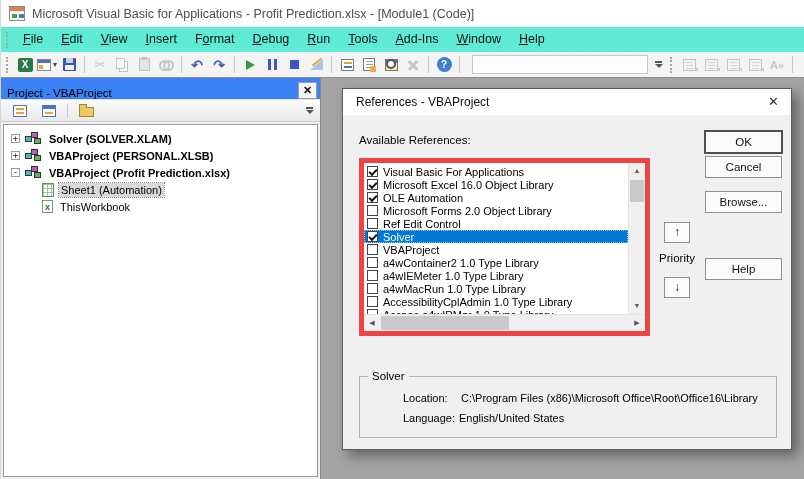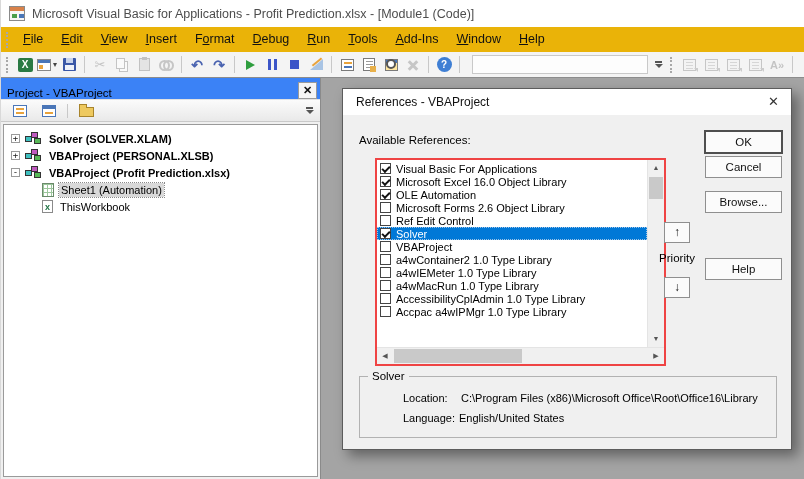--- a/index.html
+++ b/index.html
@@ -8,21 +8,21 @@
     font-family:"Liberation Sans",sans-serif;color:#000;border-left:1px solid #d9d9d9}
 
   
   .titlebar{position:absolute;left:0;top:0;width:804px;height:27px;background:#fff;
     display:flex;align-items:center;padding-left:8px;font-size:12.5px;color:#4d4d4d}
   .appico{width:16px;height:15px;border:1px solid #8a8a8a;background:#f6f6f6;position:relative;margin-right:7px}
   .appico::before{content:"";position:absolute;left:0;top:0;right:0;height:4px;background:#d9824a}
   .appico::after{content:"";position:absolute;left:2px;bottom:2px;width:5px;height:4px;background:#4a9e4a;box-shadow:7px 0 0 #4a76b8}
 
   
-  .menubar{position:absolute;left:0;top:27px;width:804px;height:25px;background:#eab308;
+  .menubar{position:absolute;left:0;top:27px;width:804px;height:25px;background:#5eead4;
     display:flex;align-items:center;font-size:12.5px}
   .grip{width:4px;height:16px;border-left:2px dotted #a8a8a8;margin:0 4px 0 5px}
   .menu-item{padding:0 9px;height:25px;line-height:25px;color:#111;cursor:default}
   .menu-item u{text-decoration:underline}
 
   
   .toolbar{position:absolute;left:0;top:52px;width:804px;height:26px;background:#f4f4f4;
     border-bottom:1px solid #8c8c8c;display:flex;align-items:center;overflow:hidden}
   .tb-ic{width:22px;height:21px;display:inline-flex;align-items:center;justify-content:center;flex:0 0 auto}
   .tb-sep{width:1px;height:17px;background:#c8c8c8;margin:0 4px;flex:0 0 auto}
@@ -107,21 +107,21 @@
   .tlbl{padding:1px 2px}
   .tlbl.bold{font-weight:bold}
   .tlbl.sel{background:#d9d9d9;outline:1px dotted #8a8a8a}
 
   
   .dialog{position:absolute;left:341px;top:10px;width:450px;height:362px;background:#f0f0f0;
     border:1px solid #5c5c5c;box-shadow:6px 6px 12px rgba(0,0,0,.40);font-size:11.5px}
   .dlg-title{height:26px;background:#fff;display:flex;align-items:center;padding:0 12px 0 13px;font-size:12px;color:#111}
   .dlg-x{margin-left:auto;font-size:13px;color:#333;line-height:26px}
   .avail{position:absolute;left:16px;top:45px}
-  .listbox{position:absolute;left:32px;top:69px;width:291px;height:208px;background:#fff;border:2px solid #ef4444}
+  .listbox{position:absolute;left:16px;top:69px;width:291px;height:178px;background:#fff;border:5px solid #ef4444}
   .lv{position:absolute;left:0;top:0;right:17px;bottom:17px;overflow:hidden;padding-top:2px}
   .lrow{display:flex;align-items:center;height:13px;padding-left:3px;gap:5px;font-size:11px;white-space:nowrap}
   .lrow.sel{background:#0078d7;color:#fff;outline:1px dotted #9cc3e8;outline-offset:-1px}
   .chk{width:11px;height:11px;border:1px solid #444;background:#fff;position:relative;flex:0 0 11px}
   .chk.c::after{content:"";position:absolute;left:1px;top:2px;width:6px;height:3px;
     border-left:2px solid #111;border-bottom:2px solid #111;transform:rotate(-45deg)}
   .vsb{position:absolute;top:0;right:0;bottom:17px;width:17px;background:#f0f0f0;border-left:1px solid #e4e4e4}
   .vsb .arr{position:absolute;left:0;width:16px;height:16px;text-align:center;font-size:7px;line-height:16px;color:#555}
   .vsb .arr.up{top:0}.vsb .arr.dn{bottom:0}
   .vsb .thumb{position:absolute;left:1px;top:17px;width:14px;height:22px;background:#c9c9c9}
@@ -329,21 +329,21 @@
             <div class="lrow">
               <span class="chk c"></span>
               <span>Microsoft Excel 16.0 Object Library</span>
             </div>
             <div class="lrow">
               <span class="chk c"></span>
               <span>OLE Automation</span>
             </div>
             <div class="lrow">
               <span class="chk"></span>
-              <span>Microsoft Forms 2.6 Object Library</span>
+              <span>Microsoft Forms 2.0 Object Library</span>
             </div>
             <div class="lrow">
               <span class="chk"></span>
               <span>Ref Edit Control</span>
             </div>
             <div class="lrow sel">
               <span class="chk c"></span>
               <span>Solver</span>
             </div>
             <div class="lrow">

